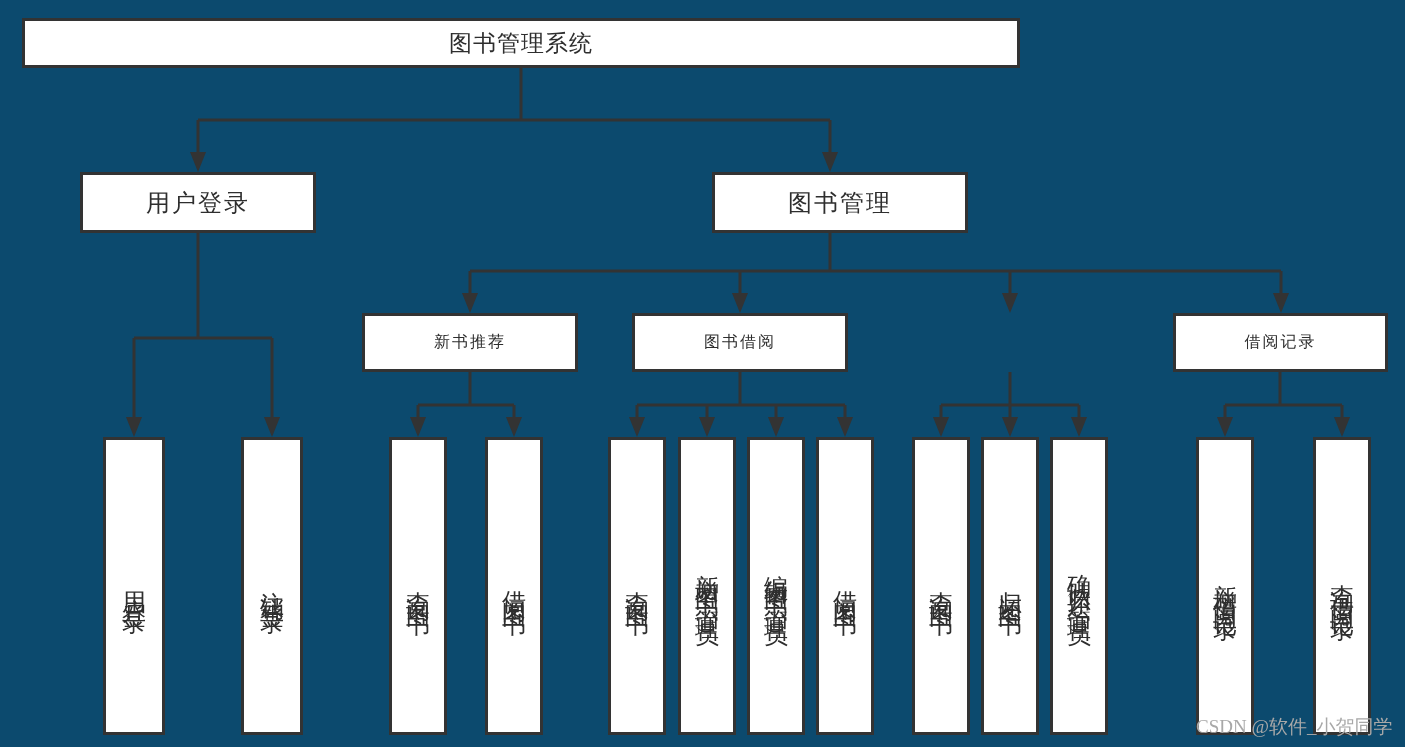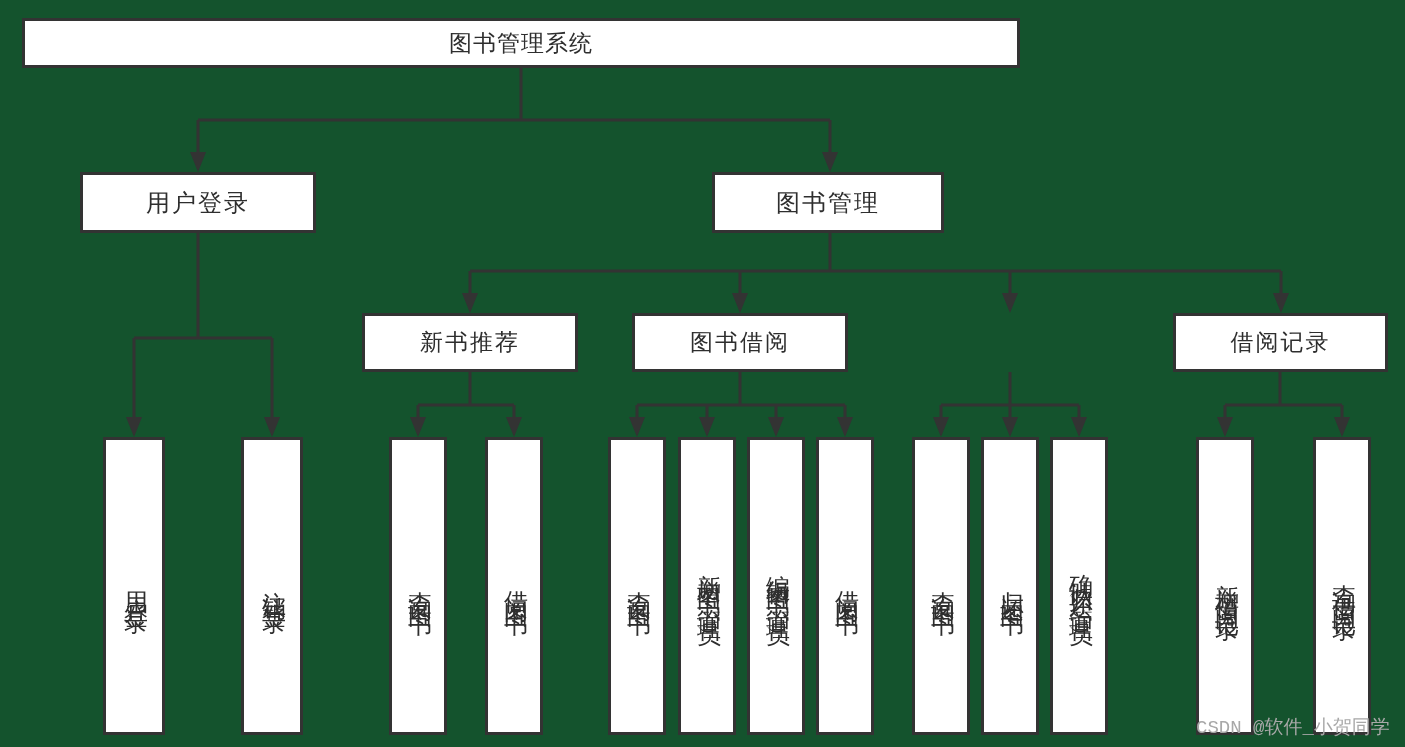--- a/index.html
+++ b/index.html
@@ -1,41 +1,41 @@
 <!DOCTYPE html>
 <html><head>
 <meta charset="utf-8">
 <style>
   html, body { margin: 0; padding: 0; background: #ffffff; }
   .stage {
     position: relative;
     width: 1405px;
     height: 747px;
-    background: #14532d;
-    font-family: Liberation Mono, monospace;
+    background: #0c4a6e;
+    font-family: Liberation Serif, serif;
     color: #2e2e2e;
     overflow: hidden;
   }
   svg.connectors {
     position: absolute;
     left: 0; top: 0;
     pointer-events: none;
   }
   .node {
     position: absolute;
     box-sizing: border-box;
     border: 3px solid #333333;
     background: #ffffff;
     display: flex;
     align-items: center;
     justify-content: center;
   }
   .node-root  { font-size: 23px; letter-spacing: 1px; }
   .node-l2    { font-size: 24px; letter-spacing: 2px; }
-  .node-l3    { font-size: 23px; letter-spacing: 2px; }
+  .node-l3    { font-size: 16px; letter-spacing: 2px; }
   .leaf {
     position: absolute;
     top: 437px;
     height: 298px;
     box-sizing: border-box;
     border: 3px solid #333333;
     background: #ffffff;
     display: flex;
     align-items: center;
     justify-content: center;
@@ -93,21 +93,21 @@
     </g>
   </svg>
 
   <div class="node node-root" style="left:22px; top:18px; width:998px; height:50px;">
     <span>图书管理系统</span>
   </div>
 
   <div class="node node-l2" style="left:80px; top:172px; width:236px; height:61px;">
     <span>用户登录</span>
   </div>
-  <div class="node node-l2" style="left:712px; top:172px; width:232px; height:61px;">
+  <div class="node node-l2" style="left:712px; top:172px; width:256px; height:61px;">
     <span>图书管理</span>
   </div>
 
   <div class="node node-l3" style="left:362px; top:313px; width:216px; height:59px;">
     <span>新书推荐</span>
   </div>
   <div class="node node-l3" style="left:632px; top:313px; width:216px; height:59px;">
     <span>图书借阅</span>
   </div>
   <div class="node node-l3" style="left:1173px; top:313px; width:215px; height:59px;">

